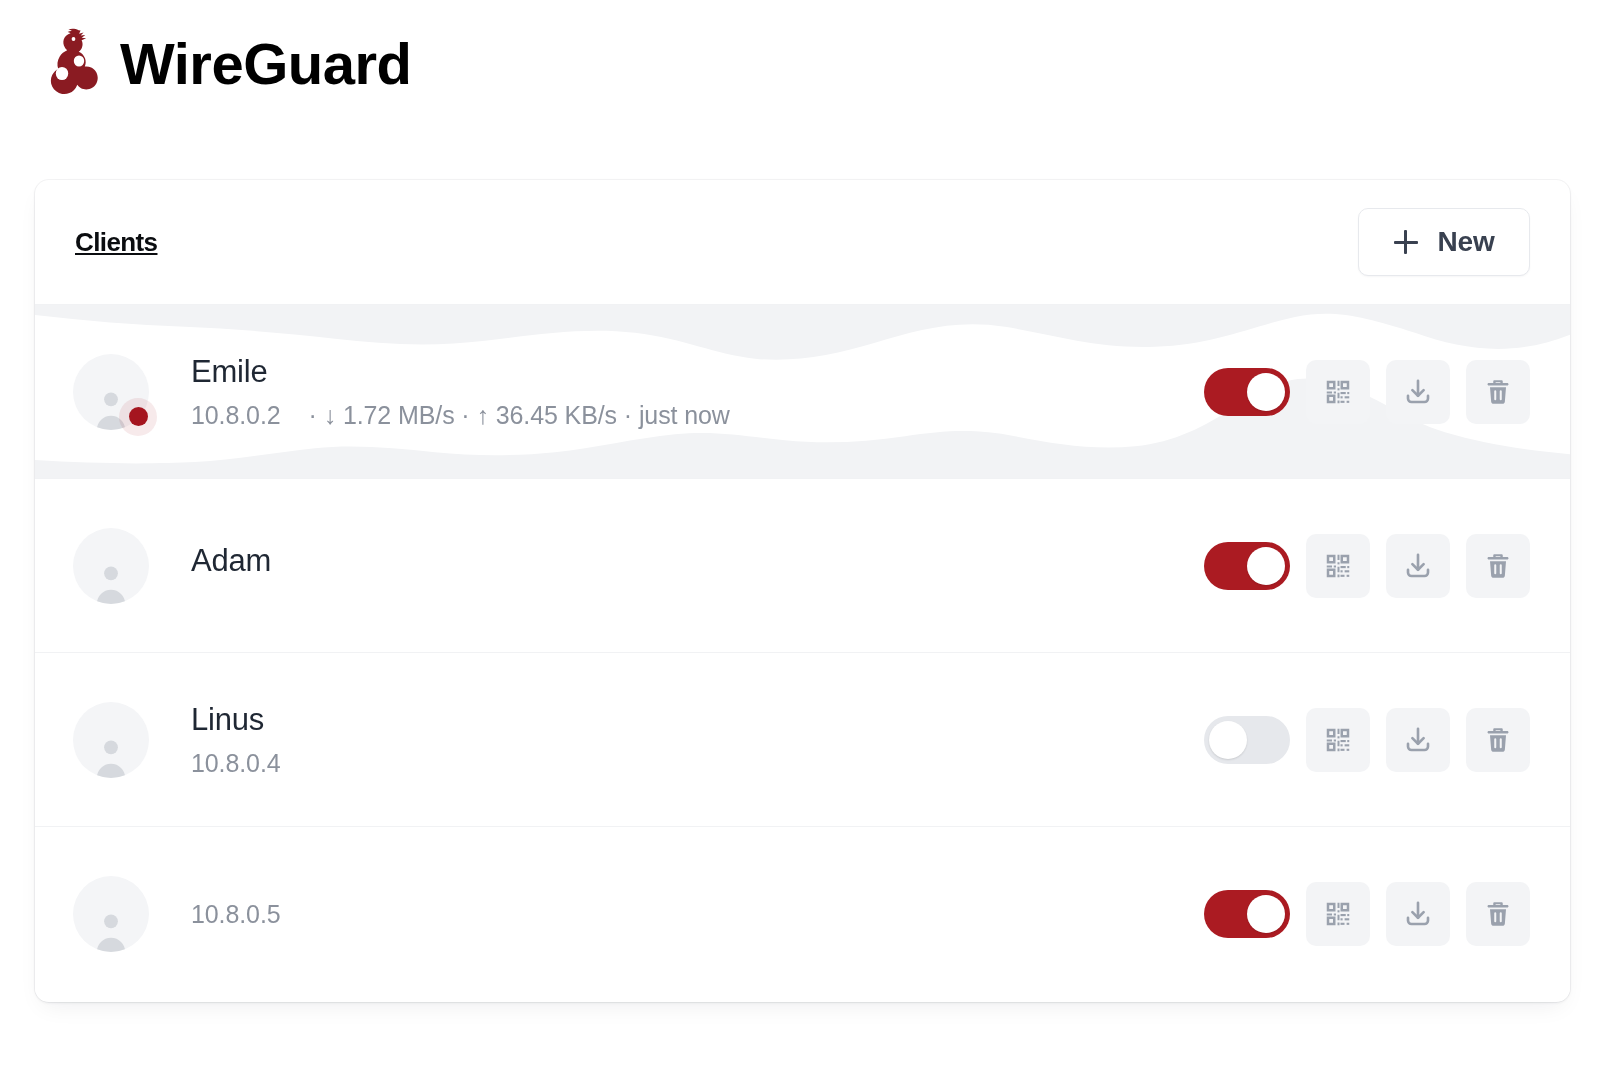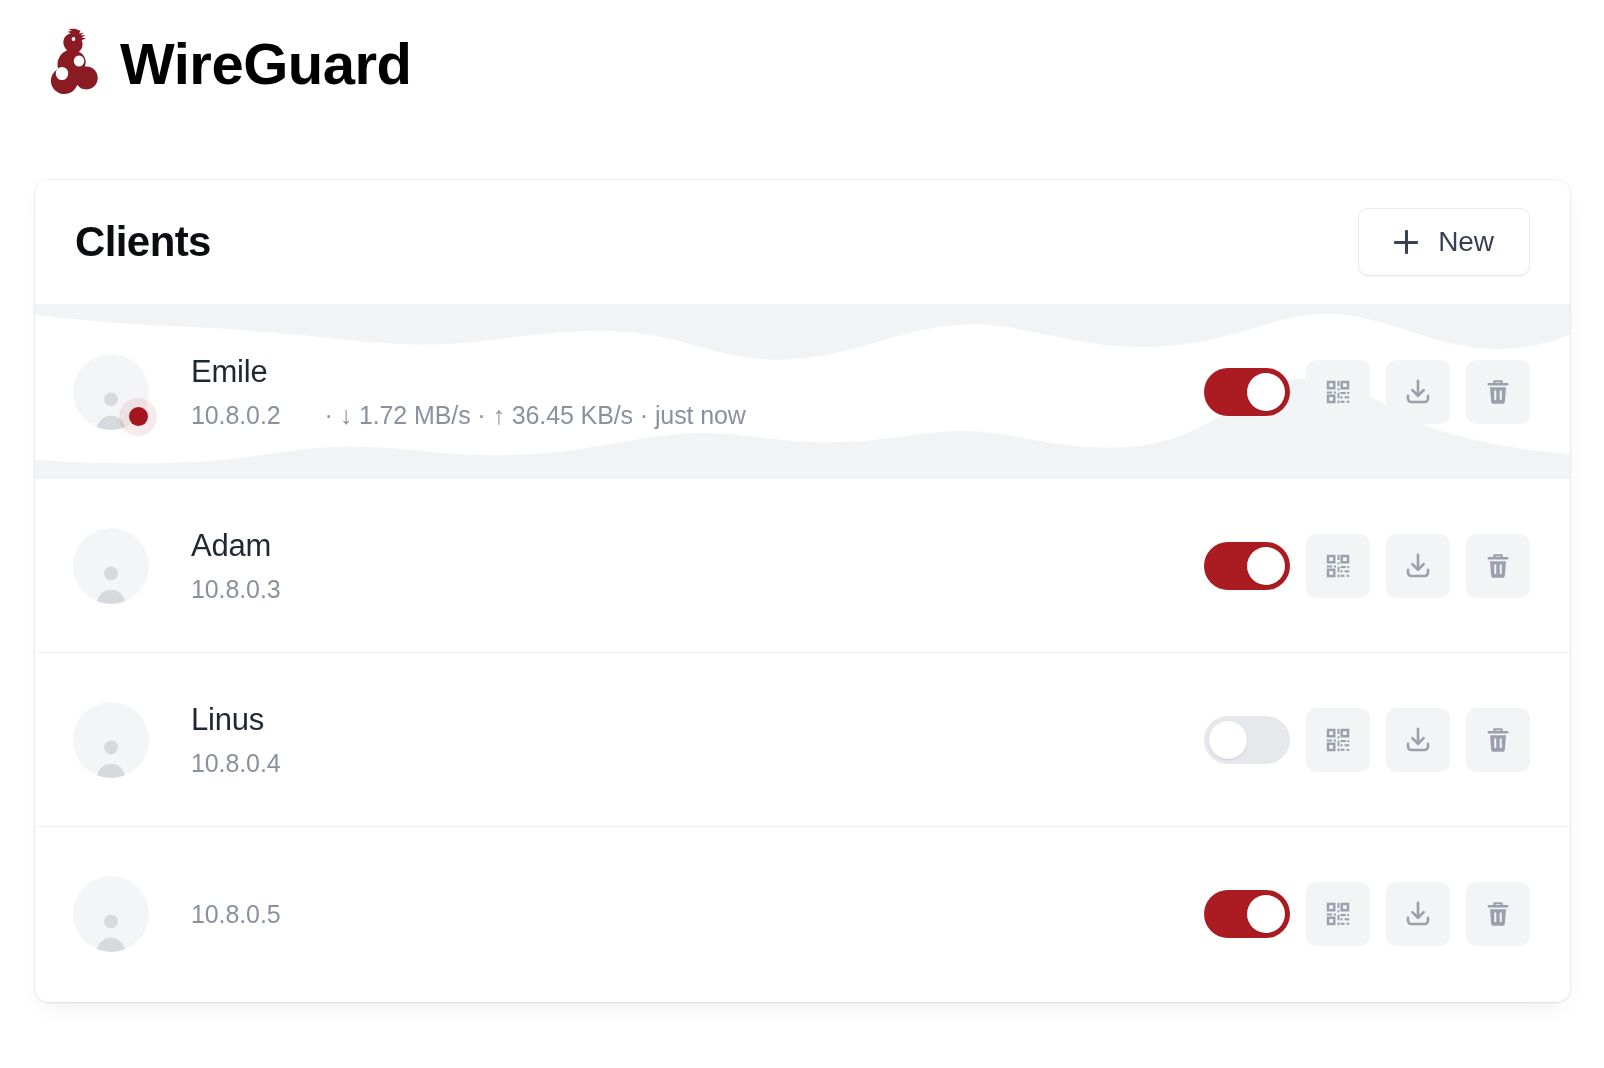--- a/index.html
+++ b/index.html
@@ -53,24 +53,25 @@
 
   .card-header {
     height: 125px;
     padding: 0 40px 0 40px;
     display: flex;
     align-items: center;
     justify-content: space-between;
     border-bottom: 1px solid #f1f2f4;
   }
   .card-title {
-    font-size: 42px;
+    font-size: 26px;
     font-weight: 700;
     color: #0b0d10;
     letter-spacing: -0.6px;
+    text-decoration: underline;
   }
 
   .new-button {
     display: flex;
     align-items: center;
     justify-content: center;
     gap: 20px;
     height: 68px;
     padding: 0 28px;
     min-width: 172px;
@@ -90,21 +91,21 @@
   .new-button .plus::after {
     content: "";
     position: absolute;
     background: #394150;
     border-radius: 1px;
   }
   .new-button .plus::before { left: 0; top: 10.5px; width: 24px; height: 3px; }
   .new-button .plus::after  { top: 0; left: 10.5px; width: 3px; height: 24px; }
   .new-button .new-label {
     font-size: 28px;
-    font-weight: 400;
+    font-weight: 700;
     color: #394150;
     letter-spacing: -0.2px;
   }
 
   
   .client-list { position: relative; }
 
   .client-row {
     position: relative;
     height: 174px;
@@ -180,21 +181,21 @@
     font-size: 31px;
     font-weight: 400;
     color: #1f2733;
     line-height: 1.25;
     letter-spacing: -0.2px;
     margin-bottom: 9px;
   }
   .client-sub {
     display: flex;
     align-items: baseline;
-    gap: 16px;
+    gap: 0;
     font-size: 25px;
     color: #8b919c;
     letter-spacing: -0.1px;
     line-height: 1.2;
   }
   .client-ip { color: #8b919c; }
   .client-transfer {
     color: #8b919c;
     margin-left: 28px;
     white-space: nowrap;
@@ -360,23 +361,20 @@
           <div class="avatar">
             <svg viewBox="0 0 24 24" aria-hidden="true">
               <circle cx="12" cy="8" r="3.6" fill="#d6d9de"></circle>
               <path d="M4.6 24c0-4.1 3.3-7.4 7.4-7.4s7.4 3.3 7.4 7.4z" fill="#d6d9de"></path>
             </svg>
           </div>
         </div>
 
         <div class="client-meta">
           <div class="client-name">Adam</div>
-          <div class="client-sub">
-            <span class="client-ip">10.8.0.3</span>
-          </div>
         </div>
 
         <div class="row-actions">
           <div class="toggle on">
               <span class="knob"></span>
             </div>
 
           <button class="icon-button">
             <span>
               <svg width="30" height="30" viewBox="0 0 24 24" fill="#9aa1ad" aria-hidden="true">

